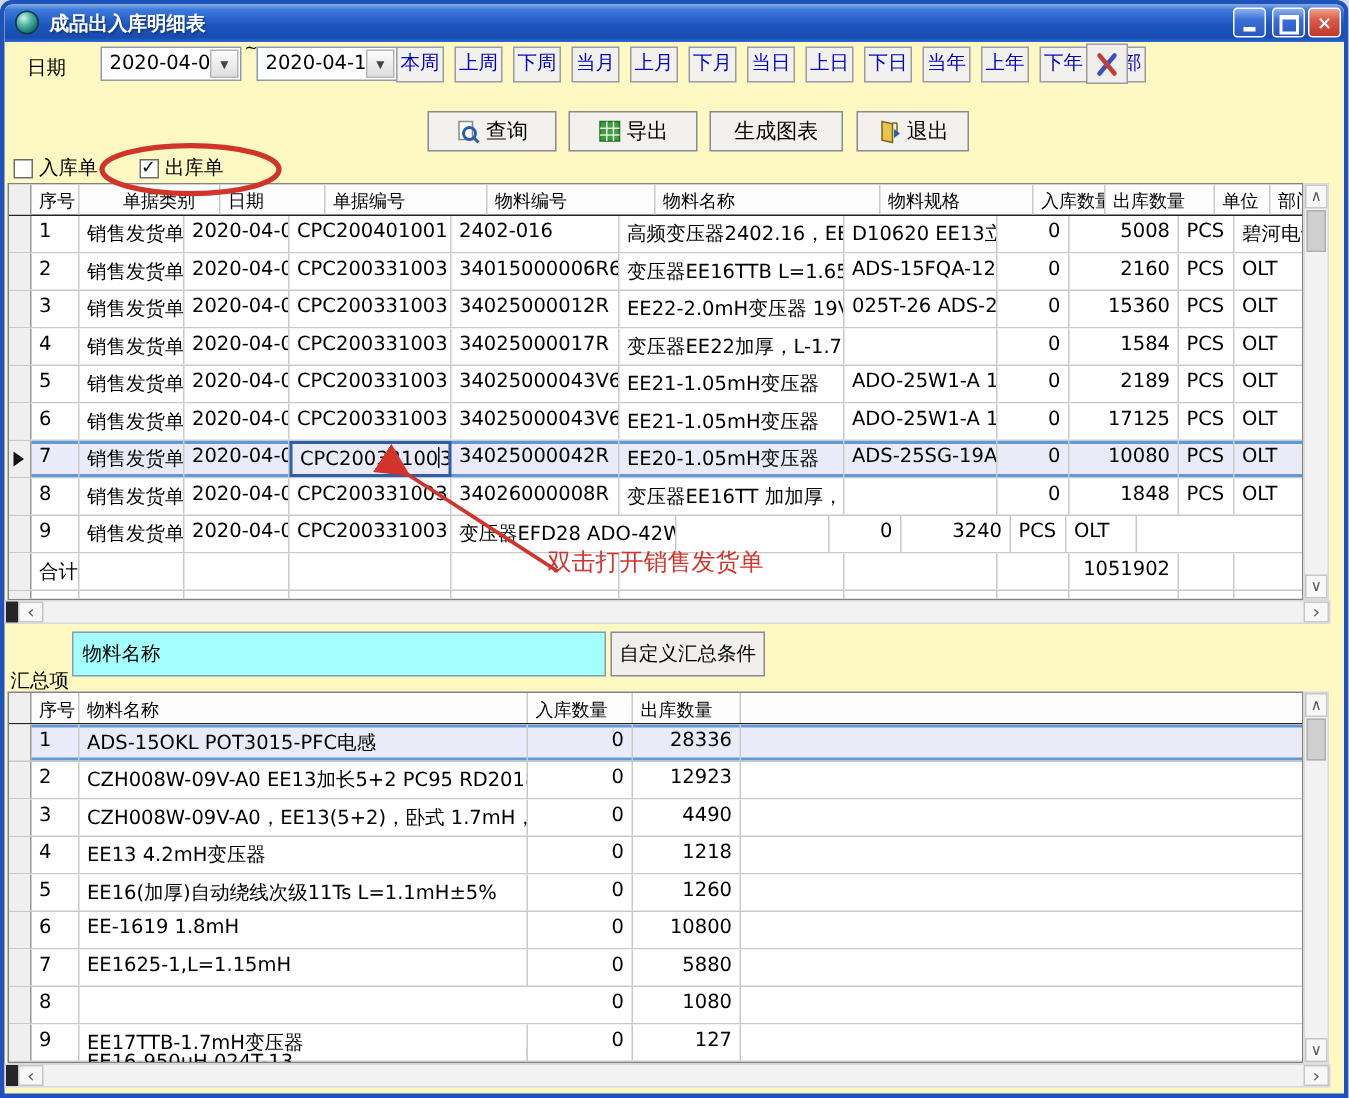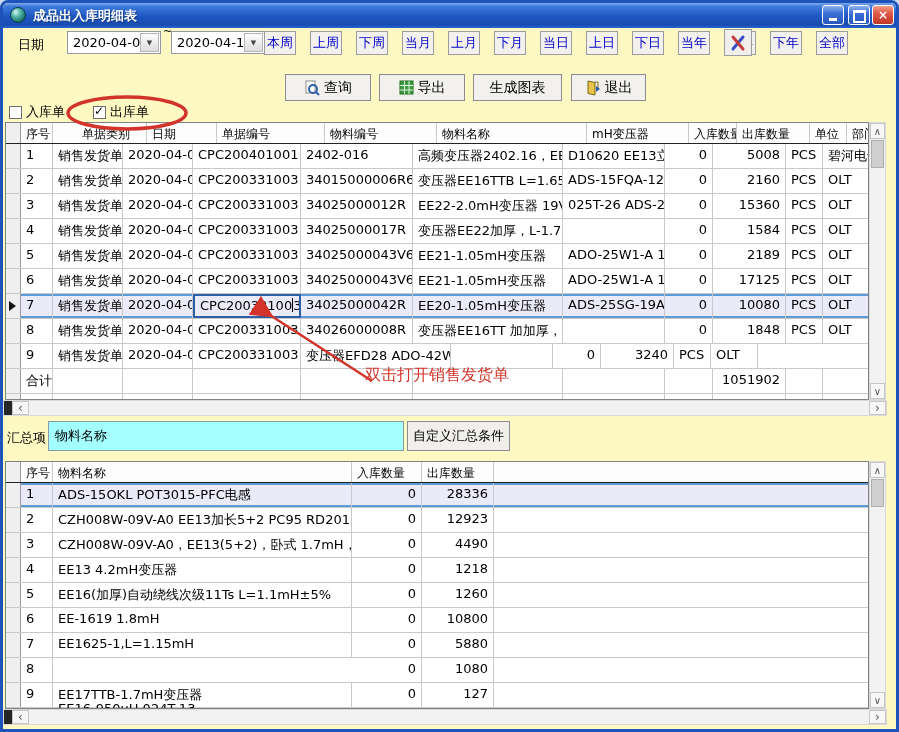--- a/index.html
+++ b/index.html
@@ -22,21 +22,21 @@
   .minbar{display:inline-block;width:8px;height:3px;background:#fff;margin-top:12px;}
   .maxbox{display:inline-block;width:9px;height:8px;border:2px solid #fff;border-top-width:3px;margin-top:4px;}
   
   .lbl{position:absolute;font-size:13px;color:#000;}
   .combo{position:absolute;height:23px;background:#fff;border:1px solid #8E9AA8;box-sizing:border-box;}
   .combo .val{position:absolute;left:5px;top:3px;font-size:13px;}
   .combo .drop{position:absolute;right:1px;top:1px;bottom:1px;width:17px;background:linear-gradient(180deg,#FDFDFD,#DDDDDD);
     border:1px solid #B5B5B5;text-align:center;font-size:7px;line-height:19px;color:#444;}
   .qbtn{width:32px;height:24px;background:#F2F1EE;border:1px solid #9B9BA0;box-sizing:border-box;
     color:#0000C8;font-size:13px;text-align:center;line-height:22px;}
-  #range-buttons{position:absolute;left:261px;top:28px;display:flex;gap:14px;}
+  #range-buttons{position:absolute;left:261px;top:28px;display:flex;gap:7px;}
   .toolbtn{position:absolute;left:721px;top:26px;width:28px;height:27px;background:#F0EFEC;
     border:1px solid #9B9BA0;box-sizing:border-box;text-align:center;padding-top:4px;}
   
   .abtn{position:absolute;top:71px;height:27px;background:#F2F1EE;border:1px solid #8A8A90;
     box-sizing:border-box;font-size:14px;color:#000;display:flex;align-items:center;justify-content:center;gap:4px;}
   
   .cbgroup{position:absolute;top:100px;display:flex;align-items:center;gap:4px;}
   .cb{width:13px;height:13px;background:#fff;border:1px solid #6E6E6E;box-sizing:border-box;position:relative;}
   .cb.checked::after{content:"✓";position:absolute;left:0px;top:-3px;font-size:12px;color:#000;font-weight:bold;}
   .cblabel{font-size:13px;}
@@ -165,21 +165,21 @@
 
   <div id="detail-grid" class="grid" style="top:119px;height:278px;">
       <div class="grid-header">
         <div class="ind"></div>
         <div class="cell hcell" style="width: 32px;">序号</div>
         <div class="cell hcell" style="width: 70px; margin-left: 24px;">单据类别</div>
         <div class="cell hcell" style="width: 70px;">日期</div>
         <div class="cell hcell" style="width: 108px;">单据编号</div>
         <div class="cell hcell" style="width: 112px;">物料编号</div>
         <div class="cell hcell" style="width: 150px;">物料名称</div>
-        <div class="cell hcell" style="width: 102px;">mH变压器</div>
+        <div class="cell hcell" style="width: 102px;">物料规格</div>
         <div class="cell hcell" style="width: 48px;">入库数量</div>
         <div class="cell hcell" style="width: 73px;">出库数量</div>
         <div class="cell hcell" style="width: 37px;">单位</div>
         <div class="cell hcell" style="width: 47px;">部门</div>
       </div>
       <div class="grid-row">
         <div class="ind"></div>
         <div class="cell" style="width: 32px;">1</div>
         <div class="cell" style="width: 70px;">销售发货单</div>
         <div class="cell" style="width: 70px;">2020-04-01</div>
@@ -350,21 +350,21 @@
   <svg class="overlay" style="left:235px;top:292px;" width="330" height="105">
     <defs>
       <marker id="ah" markerWidth="9" markerHeight="9" refX="7" refY="4.5" orient="auto">
         <polygon points="0 0, 9 4.5, 0 9" fill="#D2342B" transform="rotate(180 4.5 4.5)"></polygon>
       </marker>
     </defs>
     <line x1="134" y1="86" x2="21" y2="13" stroke="#D2342B" stroke-width="2.5" marker-end="url(#ah)"></line>
   </svg>
   <div class="annot-text">双击打开销售发货单</div>
 
-  <div class="lbl" style="left:4px;top:426px;">汇总项</div>
+  <div class="lbl" style="left:4px;top:442px;">汇总项</div>
   <div class="sum-input">物料名称</div>
   <div class="sum-btn" style="left:404px;width:103px;">自定义汇总条件</div>
 
   <div id="summary-grid" class="grid" style="top:458px;height:248px;">
       <div class="grid-header">
         <div class="ind"></div>
         <div class="cell hcell" style="width: 32px;">序号</div>
         <div class="cell hcell" style="width: 299px;">物料名称</div>
         <div class="cell hcell" style="width: 70px;">入库数量</div>
         <div class="cell hcell" style="width: 72px;">出库数量</div>

